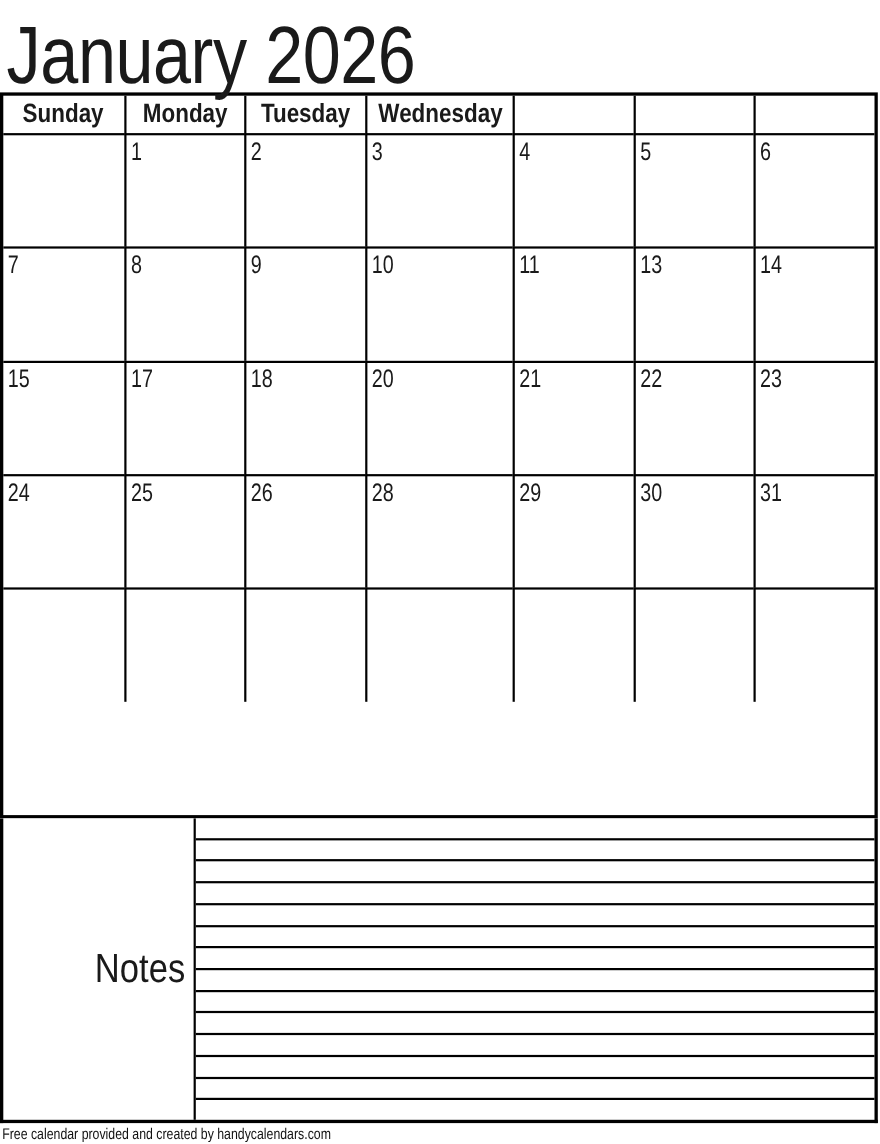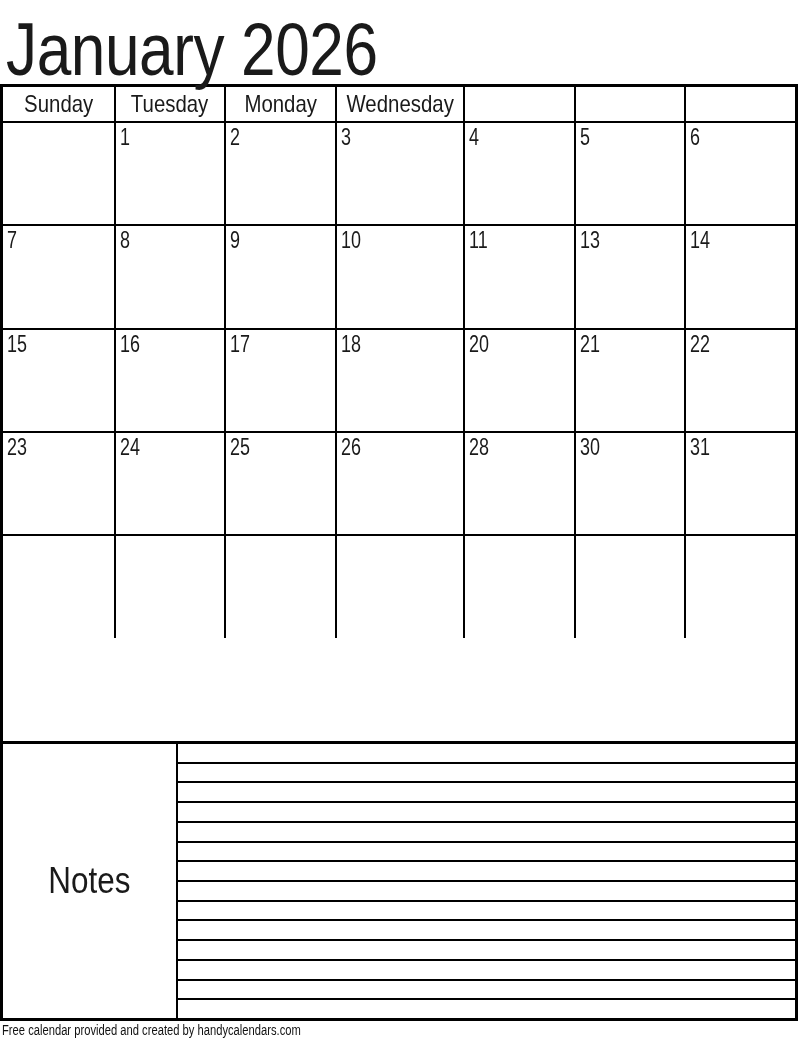--- a/index.html
+++ b/index.html
@@ -37,21 +37,21 @@
     grid-template-columns:repeat(7,1fr);
     grid-template-rows:34px repeat(6,1fr);
     background:var(--bg);
   }
   .gcell{
     border-left:2px solid var(--line);
     border-top:2px solid var(--line);
     position:relative;
   }
   .gcell:nth-child(7n+1){ border-left:none; }
-  .gcell:nth-child(-n+7){ border-top:none; }
+  .gcell:nth-child(-n+7){ border-top:none;font-weight:bold; }
   .hcell{
     display:flex; align-items:center; justify-content:center;
     font-size:24px; font-weight:400;
   }
   .hlabel{
     transform:scaleX(0.85);
     white-space:nowrap;
   }
   .date{
     position:absolute; top:1px; left:4px;
@@ -63,21 +63,21 @@
   .notes{
     position:absolute; left:0; top:744px;
     width:798px; height:277px;
     border:3px solid var(--line); border-top:none;
     display:flex;
     background:var(--bg);
   }
   .notes-label-cell{
     width:175px; flex:0 0 175px;
     border-right:2px solid var(--line);
-    display:flex; align-items:center; justify-content:center;
+    display:flex; align-items:center; justify-content:flex-end;
   }
   .notes-label{
     font-size:37px; line-height:40px;
     transform:scaleX(0.85);
     white-space:nowrap;
   }
   .notes-lines{
     flex:1;
     display:flex; flex-direction:column;
   }
@@ -98,26 +98,26 @@
 
 <div class="page">
 
   <h1 class="title">January 2026</h1>
 
   <div class="calendar" id="calendar-grid">
       <div class="gcell hcell">
         <span class="hlabel">Sunday</span>
       </div>
       <div class="gcell hcell">
+        <span class="hlabel">Monday</span>
+      </div>
+      <div class="gcell hcell">
         <span class="hlabel">Tuesday</span>
       </div>
       <div class="gcell hcell">
-        <span class="hlabel">Monday</span>
-      </div>
-      <div class="gcell hcell">
         <span class="hlabel">Wednesday</span>
       </div>
       <div class="gcell dcell"></div>
       <div class="gcell dcell"></div>
       <div class="gcell dcell"></div>
       <div class="gcell dcell"></div>
       <div class="gcell dcell">
         <span class="date">1</span>
       </div>
       <div class="gcell dcell">
@@ -153,23 +153,20 @@
       <div class="gcell dcell">
         <span class="date">13</span>
       </div>
       <div class="gcell dcell">
         <span class="date">14</span>
       </div>
       <div class="gcell dcell">
         <span class="date">15</span>
       </div>
       <div class="gcell dcell">
-        <span class="date">16</span>
-      </div>
-      <div class="gcell dcell">
         <span class="date">17</span>
       </div>
       <div class="gcell dcell">
         <span class="date">18</span>
       </div>
       <div class="gcell dcell">
         <span class="date">20</span>
       </div>
       <div class="gcell dcell">
         <span class="date">21</span>
@@ -184,20 +181,23 @@
         <span class="date">24</span>
       </div>
       <div class="gcell dcell">
         <span class="date">25</span>
       </div>
       <div class="gcell dcell">
         <span class="date">26</span>
       </div>
       <div class="gcell dcell">
         <span class="date">28</span>
+      </div>
+      <div class="gcell dcell">
+        <span class="date">29</span>
       </div>
       <div class="gcell dcell">
         <span class="date">30</span>
       </div>
       <div class="gcell dcell">
         <span class="date">31</span>
       </div>
       <div class="gcell dcell"></div>
       <div class="gcell dcell"></div>
       <div class="gcell dcell"></div>

